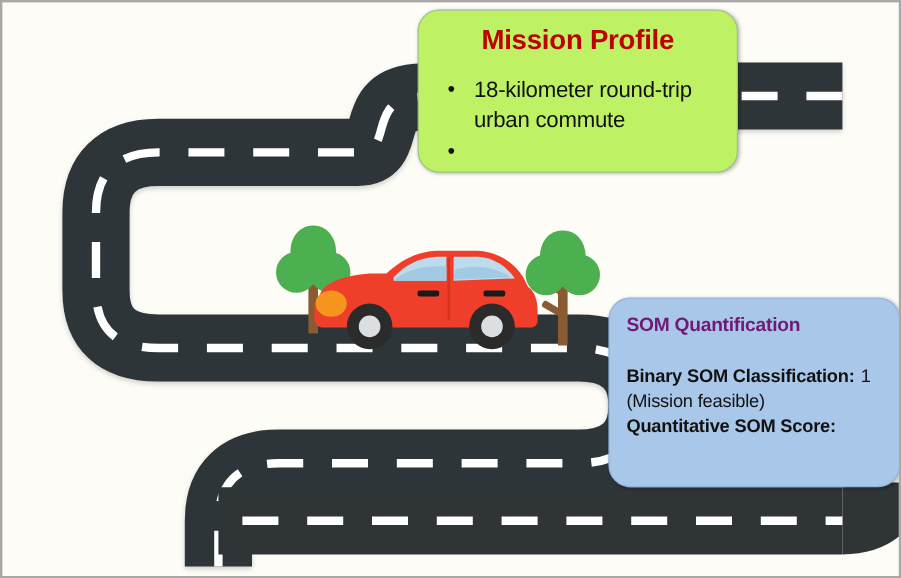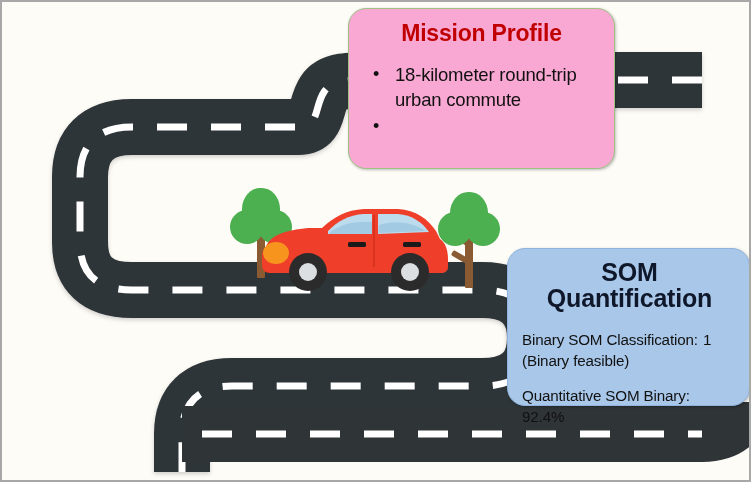--- a/index.html
+++ b/index.html
@@ -36,22 +36,22 @@
   .callout {
     position: absolute;
     box-sizing: border-box;
     border-radius: 18px;
     box-shadow: 1px 1px 3px rgba(0,0,0,0.25);
   }
   #mission-profile-box {
     left: 346px;
     top: 6px;
     width: 267px;
-    height: 161px;
-    background: #f9a8d4;
+    height: 136px;
+    background: #bef264;
     border: 1px solid #9dc383;
     padding: 6px 10px 8px 10px;
   }
   #mission-profile-title {
     text-align: center;
     color: #c00000;
     font-weight: bold;
     font-size: 23px;
     line-height: 30px;
     letter-spacing: -0.2px;
@@ -82,36 +82,35 @@
   #som-box {
     left: 505px;
     top: 246px;
     width: 243px;
     height: 158px;
     background: #a9c7e8;
     border: 1px solid #8fb3de;
     padding: 8px 12px 8px 14px;
   }
   #som-title {
-    text-align: center;
-    color: #0f172a;
+    color: #701a75;
     font-weight: bold;
-    font-size: 25px;
+    font-size: 16px;
     line-height: 26px;
     letter-spacing: -0.2px;
     margin-top: 2px;
   }
   #som-body {
     margin-top: 18px;
     color: #111111;
     font-size: 15.2px;
     line-height: 21px;
     letter-spacing: -0.15px;
   }
-  #som-body .lbl { font-weight: normal; margin-top: 14px; }
+  #som-body .lbl { font-weight: bold; }
 
   
   .tree { position: absolute; }
   .trunk {
     position: absolute;
     background: #8a5a32;
     border-radius: 1px;
   }
   .leaf {
     position: absolute;
@@ -253,19 +252,18 @@
       </li>
     </ul>
   </div>
 
   <div class="callout" id="som-box">
     <div id="som-title">SOM Quantification</div>
     <div id="som-body">
       <div>
         <span class="lbl">Binary SOM Classification:</span><span style="margin-left:5px;">1</span>
       </div>
-      <div>(Binary feasible)</div>
-      <div class="lbl">Quantitative SOM Binary:</div>
-      <div>92.4%</div>
+      <div>(Mission feasible)</div>
+      <div class="lbl">Quantitative SOM Score:</div>
     </div>
   </div>
 
 </div>
 
 </body></html>

